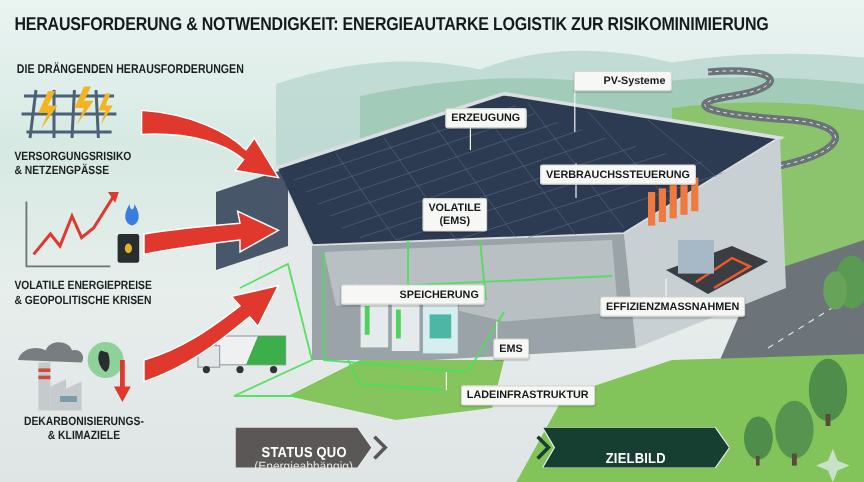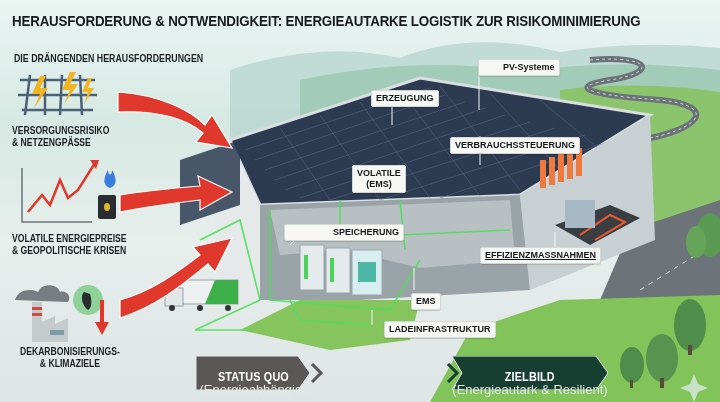--- a/index.html
+++ b/index.html
@@ -7,21 +7,21 @@
   .stage{position:relative;width:720px;height:402px;overflow:hidden;
     background:linear-gradient(180deg,#eaf4f1 0%,#dfeeea 18%,#d6e9e2 30%,#e7eeec 60%,#dfe4e4 100%);}
   .hills{position:absolute;left:0;top:0;width:720px;height:402px;}
   .title{position:absolute;left:12px;top:12px;font-weight:700;font-size:15.5px;letter-spacing:-0.2px;color:#161a1c;white-space:nowrap;transform:scaleX(0.86);transform-origin:left top;}
   .subtitle{position:absolute;left:14px;top:52px;font-weight:700;font-size:10.5px;color:#1b1f21;white-space:nowrap;transform:scaleX(0.84);transform-origin:left top;}
   .ch-label{position:absolute;font-weight:700;font-size:10px;line-height:12px;color:#1b1f21;white-space:nowrap;transform:scaleX(0.86);transform-origin:left top;}
   .callout{position:absolute;background:#f7f8f5;border:1px solid #d4d8d2;border-radius:2px;font-weight:700;font-size:9px;color:#15191a;padding:2px 4px;white-space:nowrap;line-height:11px;box-shadow:0 1px 1px rgba(0,0,0,.15);}
   .callout.center{text-align:center;}
   .step{position:absolute;top:356px;height:52px;display:flex;flex-direction:column;align-items:center;justify-content:center;color:#fff;}
   .step .main{font-weight:700;font-size:12px;line-height:14px;letter-spacing:0.2px;transform:scaleX(0.9);}
-  .step .sub{font-size:13px;line-height:11px;color:#dfe8e2;}
+  .step .sub{font-size:10px;line-height:11px;color:#dfe8e2;}
   .step svg{position:absolute;left:0;top:0;}
   .step span{position:relative;}
 </style>
 </head>
 <body>
 
 <div class="stage">
 
   <svg class="hills" viewBox="0 0 720 402">
     <path d="M230 70 Q320 40 400 58 Q470 30 560 52 Q640 40 720 48 L720 150 L230 150Z" fill="#b9d6d0" opacity="0.8"></path>
@@ -161,39 +161,38 @@
     <div>&amp; KLIMAZIELE</div>
   </div>
 
   <div class="callout" style="left:478px;top:59px;padding-left:24px;">PV-Systeme</div>
   <div class="callout" style="left:371px;top:90px;">ERZEUGUNG</div>
   <div class="callout" style="left:450px;top:125px;margin-top:12px;">VERBRAUCHSSTEUERUNG</div>
   <div class="callout center" style="left:352px;top:165px;">
     <div>VOLATILE</div>
     <div>(EMS)</div>
   </div>
-  <div class="callout" style="left:284px;top:224px;padding-left:48px;">SPEICHERUNG</div>
-  <div class="callout" style="left:480px;top:247px;text-decoration:underline;">EFFIZIENZMASSNAHMEN</div>
-  <div class="callout" style="left:411px;top:293px;">EMS</div>
+  <div class="callout" style="left:284px;top:237px;padding-left:48px;">SPEICHERUNG</div>
+  <div class="callout" style="left:500px;top:247px;">EFFIZIENZMASSNAHMEN</div>
+  <div class="callout" style="left:411px;top:282px;">EMS</div>
   <div class="callout" style="left:384px;top:321px;">LADEINFRASTRUKTUR</div>
 
   <div class="step" style="left:196px;width:114px;">
     <svg width="114" height="34" viewBox="0 0 114 34">
         <path d="M0 0 L102 0 L114 17 L102 34 L0 34Z" fill="#5a5756" stroke="#e8ecec" stroke-width="1"></path>
       </svg>
     <span class="main">STATUS QUO</span>
     <span class="sub">(Energieabhängig)</span>
   </div>
   <svg style="position:absolute;left:310px;top:362px;" width="14" height="22">
       <path d="M2 2 L11 11 L2 20" stroke="#5a5756" stroke-width="3" fill="none"></path>
     </svg>
   <svg style="position:absolute;left:446px;top:362px;" width="14" height="22">
       <path d="M2 2 L11 11 L2 20" stroke="#173f31" stroke-width="3" fill="none"></path>
     </svg>
   <div class="step" style="left:452px;width:156px;">
     <svg width="156" height="34" viewBox="0 0 156 34">
         <path d="M0 0 L144 0 L156 17 L144 34 L0 34 L10 17Z" fill="#173f31" stroke="#e8ecec" stroke-width="1"></path>
       </svg>
     <span class="main">ZIELBILD</span>
-    <span class="sub">(Energieautark &amp; Resilient)</span>
   </div>
 
 </div>
 
 </body></html>

